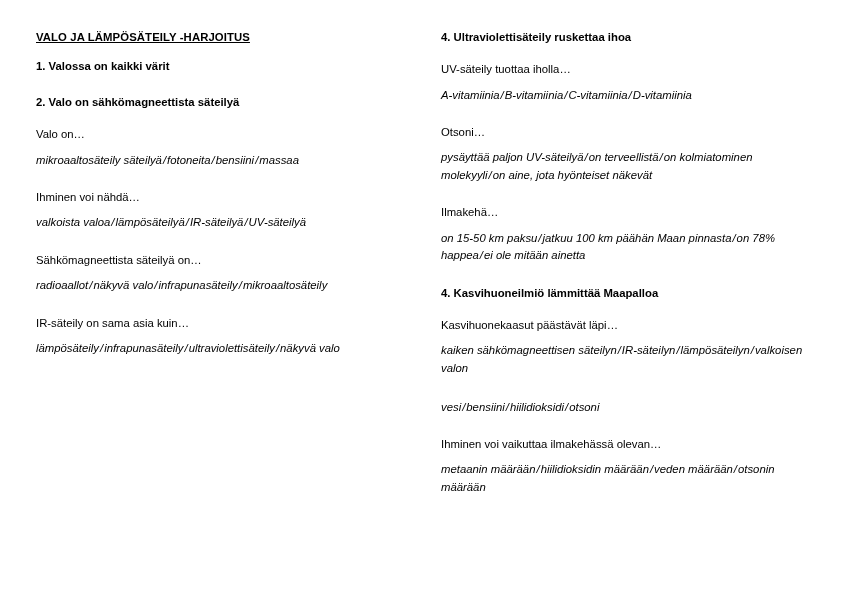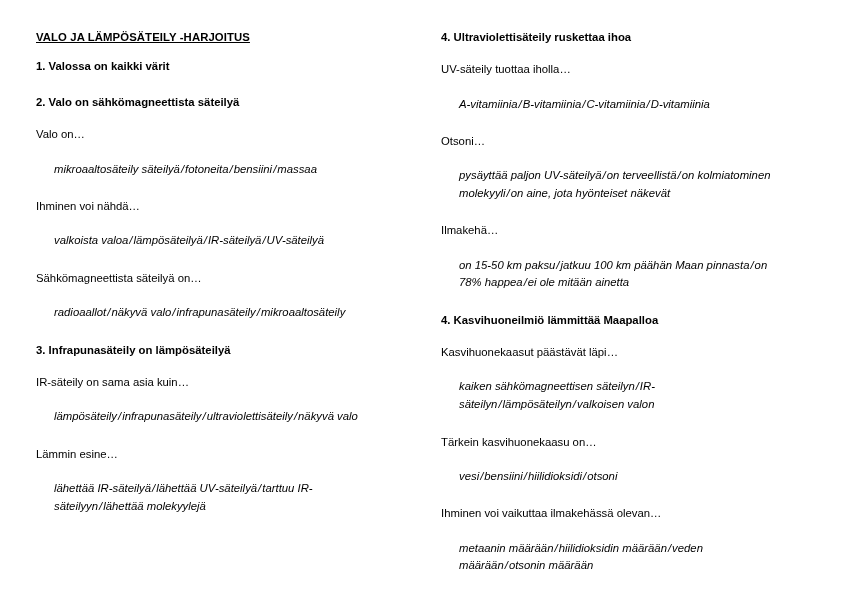--- a/index.html
+++ b/index.html
@@ -47,21 +47,21 @@
   }
   .q-stem {
     font-size: 8.5pt;
     font-weight: normal;
     margin: 17px 0 9px 0;
     line-height: 1.35;
   }
   .q-options {
     font-size: 8.5pt;
     font-style: italic;
-    margin: 18px;
+    margin: 0;
     line-height: 1.55;
   }
   .opt-sep {
     font-style: italic;
     padding: 0 1px;
   }
   .block {
     margin-bottom: 21px;
   }
   .sub-block {
@@ -100,31 +100,24 @@
         </div>
         <div class="sub-block">
           <div class="q-stem">Sähkömagneettista säteilyä on…</div>
           <div class="q-options">
             <span>radioaallot</span><span class="opt-sep">/</span><span>näkyvä valo</span><span class="opt-sep">/</span><span>infrapunasäteily</span><span class="opt-sep">/</span><span>mikroaaltosäteily</span>
           </div>
         </div>
       </div>
 
       <div class="block">
-        <div class="q-heading">3. Infrapunasäteily on lämpösäteilyä</div>
         <div class="sub-block">
           <div class="q-stem">IR-säteily on sama asia kuin…</div>
           <div class="q-options">
             <span>lämpösäteily</span><span class="opt-sep">/</span><span>infrapunasäteily</span><span class="opt-sep">/</span><span>ultraviolettisäteily</span><span class="opt-sep">/</span><span>näkyvä valo</span>
-          </div>
-        </div>
-        <div class="sub-block">
-          <div class="q-stem">Lämmin esine…</div>
-          <div class="q-options">
-            <span>lähettää IR-säteilyä</span><span class="opt-sep">/</span><span>lähettää UV-säteilyä</span><span class="opt-sep">/</span><span>tarttuu IR-säteilyyn</span><span class="opt-sep">/</span><span>lähettää molekyylejä</span>
           </div>
         </div>
       </div>
     </div>
 
     <div class="column">
       <div class="block">
         <div class="q-heading">4. Ultraviolettisäteily ruskettaa ihoa</div>
         <div class="sub-block">
           <div class="q-stem">UV-säteily tuottaa iholla…</div>
@@ -148,21 +141,20 @@
 
       <div class="block">
         <div class="q-heading">4. Kasvihuoneilmiö lämmittää Maapalloa</div>
         <div class="sub-block">
           <div class="q-stem">Kasvihuonekaasut päästävät läpi…</div>
           <div class="q-options">
             <span>kaiken sähkömagneettisen säteilyn</span><span class="opt-sep">/</span><span>IR-säteilyn</span><span class="opt-sep">/</span><span>lämpösäteilyn</span><span class="opt-sep">/</span><span>valkoisen valon</span>
           </div>
         </div>
         <div class="sub-block">
-          <div class="q-stem">Tärkein kasvihuonekaasu on…</div>
           <div class="q-options">
             <span>vesi</span><span class="opt-sep">/</span><span>bensiini</span><span class="opt-sep">/</span><span>hiilidioksidi</span><span class="opt-sep">/</span><span>otsoni</span>
           </div>
         </div>
         <div class="sub-block">
           <div class="q-stem">Ihminen voi vaikuttaa ilmakehässä olevan…</div>
           <div class="q-options">
             <span>metaanin määrään</span><span class="opt-sep">/</span><span>hiilidioksidin määrään</span><span class="opt-sep">/</span><span>veden määrään</span><span class="opt-sep">/</span><span>otsonin määrään</span>
           </div>
         </div>

